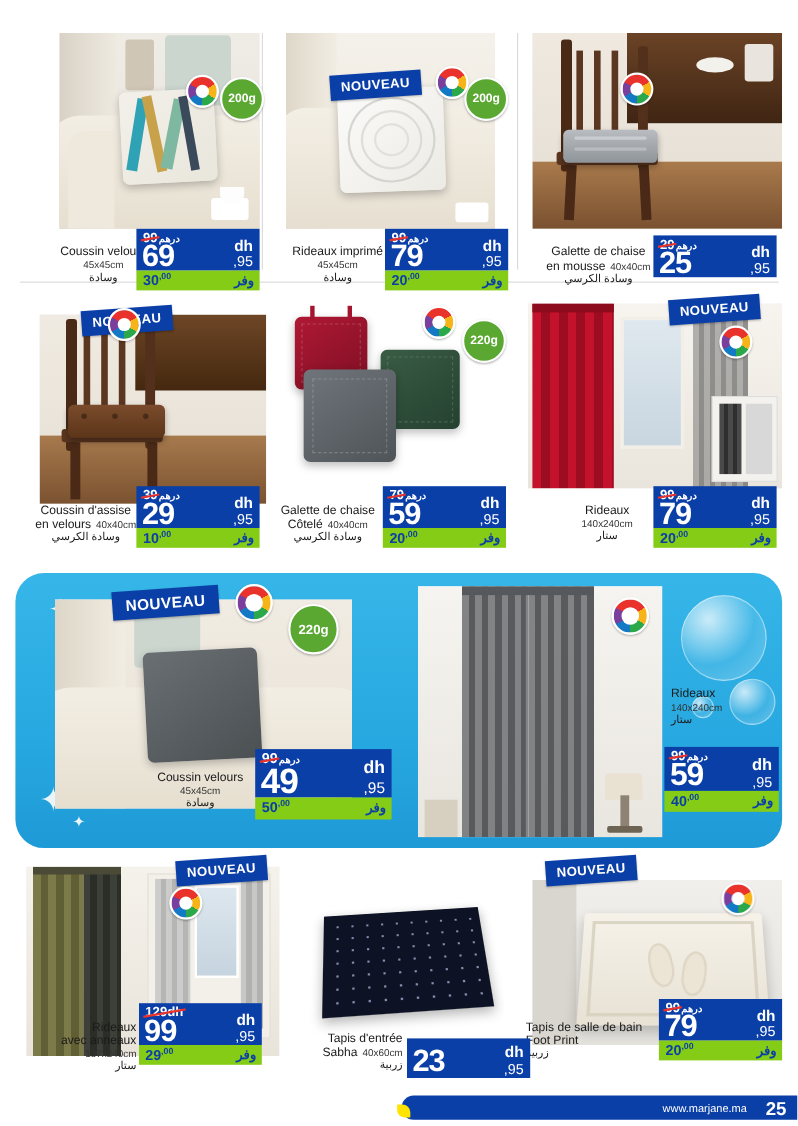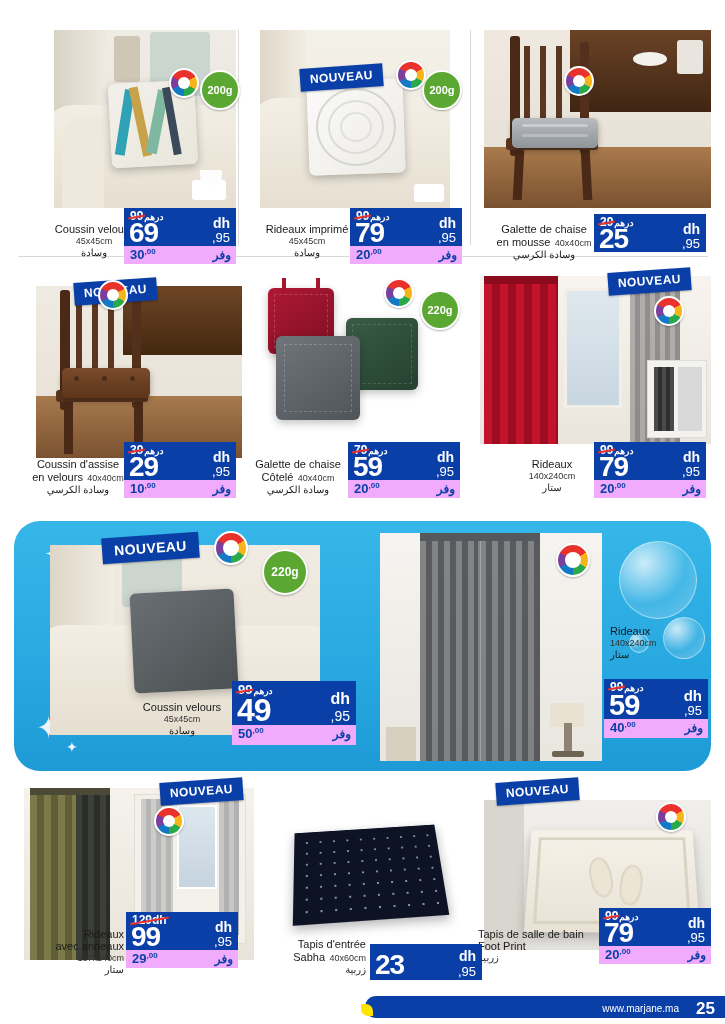--- a/index.html
+++ b/index.html
@@ -109,21 +109,21 @@
     line-height:13px;
     text-align:left;
   }
   .pricebox .cts {
     position:absolute;
     right:6px; bottom:1px;
     font-size:13px;
     font-weight:normal;
   }
   .pricebox .yellow {
-    background:#f0abfc;
+    background:#84cc16;
     color:#0b3fa8;
     height:18px;
     position:relative;
     font-weight:bold;
     font-size:13px;
   }
   .pricebox .yellow .save {
     position:absolute; left:6px; top:1px;
     font-size:13px;
   }

